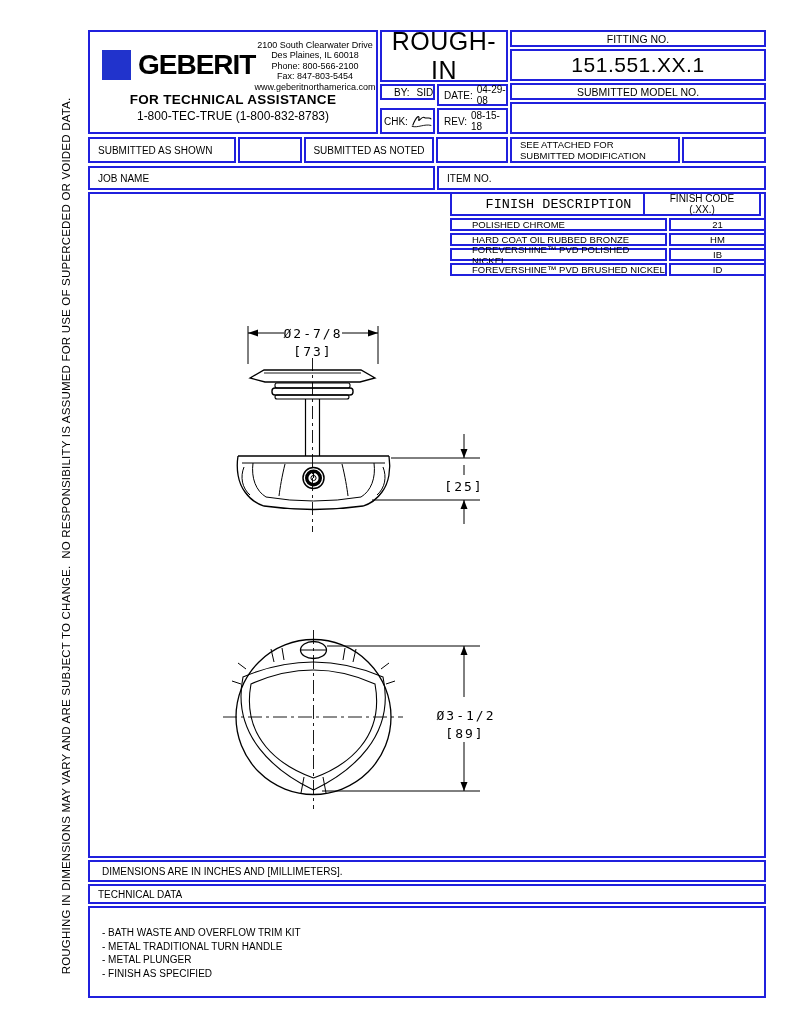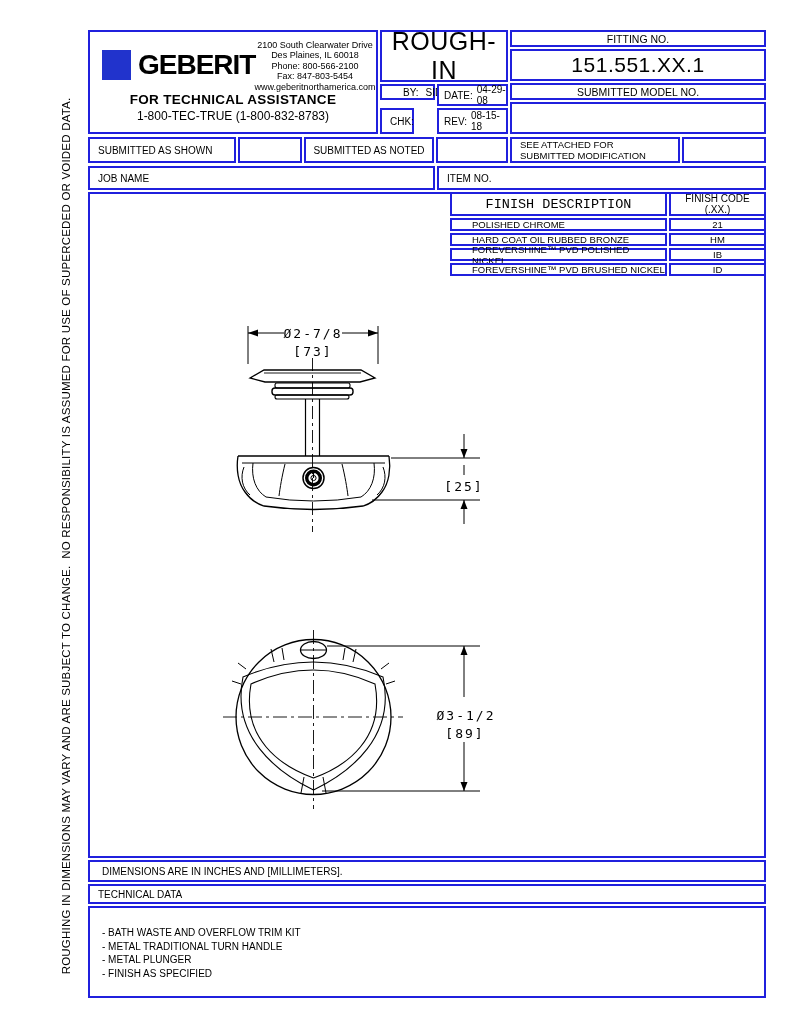--- a/index.html
+++ b/index.html
@@ -64,29 +64,29 @@
       <div>www.geberitnorthamerica.com</div>
     </div>
     <div class="assist">
       <div class="assist-title">FOR TECHNICAL ASSISTANCE</div>
       <div class="assist-phone">1-800-TEC-TRUE (1-800-832-8783)</div>
     </div>
   </div>
 
   <div class="bx ctr rough-in" style="left:380px;top:30px;width:128px;height:52px;">ROUGH-IN</div>
 
-  <div class="bx flexc small-lbl" style="left:380px;top:84px;width:55px;height:16px;padding-left:21px;">
+  <div class="bx flexc small-lbl" style="left:380px;top:84px;width:55px;height:16px;padding-left:12px;">
     <span>BY:</span>
     <span style="margin-left:7px;">SID</span>
   </div>
   <div class="bx flexc small-lbl" style="left:437px;top:84px;width:71px;height:22px;padding-left:5px;">
     <span>DATE:</span>
     <span style="margin-left:4px;">04-29-08</span>
   </div>
-  <div class="bx flexc small-lbl" style="left:380px;top:108px;width:34px;height:26px;padding-left:8px;">
+  <div class="bx flexc small-lbl" style="left:380px;top:108px;width:55px;height:26px;padding-left:2px;">
     <span>CHK:</span>
     <svg width="26" height="20" viewBox="0 0 26 20" style="margin-left:2px;">
       <path class="ln" d="M3,15 C7,5 11,2 10,8 C9,13 13,4 16,6 C19,8 22,5 24,8" stroke-width="1.2"></path>
       <path class="ln" d="M2,16 C9,18 16,13 24,15" stroke-width="1"></path>
     </svg>
   </div>
   <div class="bx flexc small-lbl" style="left:437px;top:108px;width:71px;height:26px;padding-left:5px;">
     <span>REV:</span>
     <span style="margin-left:4px;">08-15-18</span>
   </div>
@@ -184,21 +184,21 @@
         <line class="ln" x1="374" y1="548" x2="374" y2="597" stroke-width="1"></line>
         <polygon points="374,452 370.5,461 377.5,461" fill="#000"></polygon>
         <polygon points="374,597 370.5,588 377.5,588" fill="#000"></polygon>
         <text class="dim" x="376" y="526">Ø3-1/2</text>
         <text class="dim" x="375" y="544">[89]</text>
       </g>
     </svg>
   </div>
 
   <div class="bx ctr fin-hdr" style="left:450px;top:192px;width:217px;height:24px;">FINISH DESCRIPTION</div>
-  <div class="bx ctr fin-code-hdr preline" style="left:669px;top:192px;width:97px;height:24px;">FINISH CODE
+  <div class="bx ctr fin-code-hdr preline" style="left:643px;top:192px;width:118px;height:24px;">FINISH CODE
 (.XX.)</div>
 
   <div class="bx fin-row-desc" style="left:450px;top:218px;width:217px;height:13px;">POLISHED CHROME</div>
   <div class="bx ctr fin-row-code" style="left:669px;top:218px;width:97px;height:13px;">21</div>
 
   <div class="bx fin-row-desc" style="left:450px;top:233px;width:217px;height:13px;">HARD COAT OIL RUBBED BRONZE</div>
   <div class="bx ctr fin-row-code" style="left:669px;top:233px;width:97px;height:13px;">HM</div>
 
   <div class="bx fin-row-desc" style="left:450px;top:248px;width:217px;height:13px;">FOREVERSHINE™ PVD POLISHED NICKEL</div>
   <div class="bx ctr fin-row-code" style="left:669px;top:248px;width:97px;height:13px;">IB</div>

